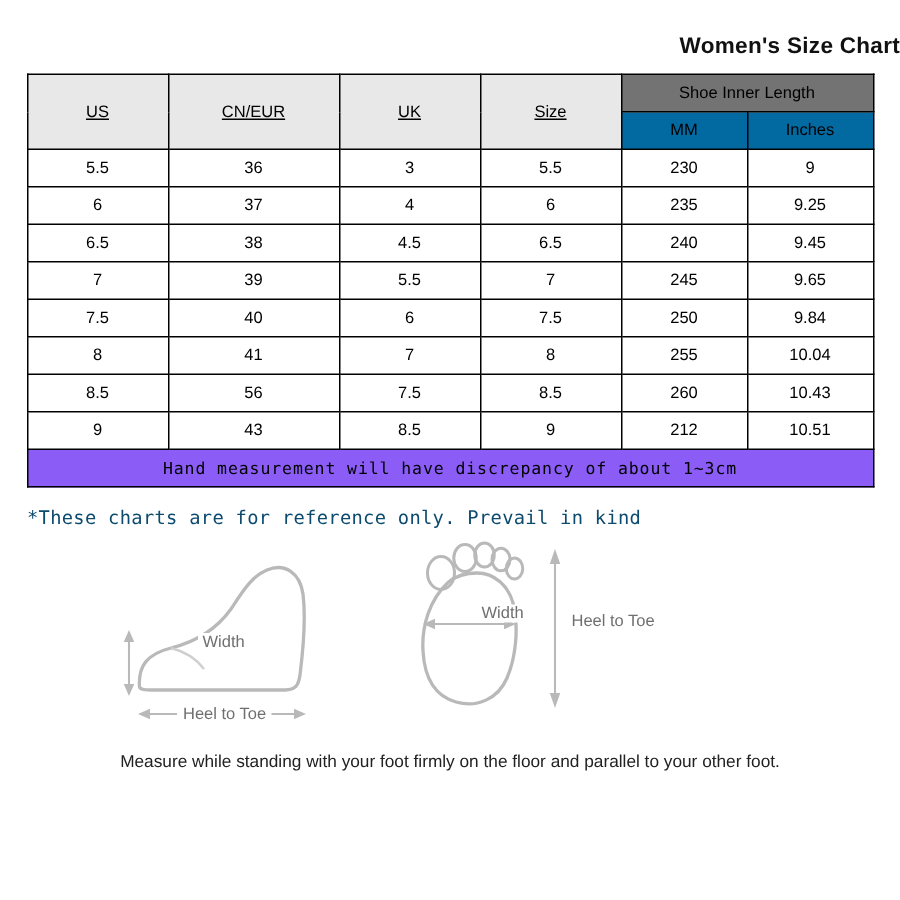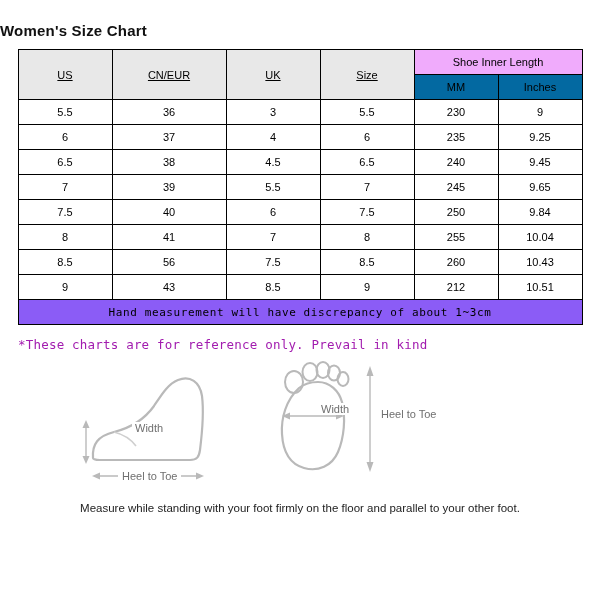--- a/index.html
+++ b/index.html
@@ -12,21 +12,21 @@
     font-family: "Liberation Sans", sans-serif;
     color: #111111;
   }
   .page {
     width: 600px;
     height: 600px;
     position: relative;
     padding: 0;
   }
   .title {
-    text-align: left;
+    text-align: right;
     font-size: 15px;
     font-weight: bold;
     margin: 22px 0 10px 0;
     letter-spacing: 0.2px;
   }
   table.size-chart {
     border-collapse: collapse;
     width: 564px;
     margin: 0 auto;
     table-layout: fixed;
@@ -46,21 +46,21 @@
     font-size: 13px;
     text-decoration: underline;
   }
   .hdr-sub {
     background: #0369a1;
     font-weight: normal;
     font-size: 10px;
     height: 21px;
   }
   .hdr-group {
-    background: #f0abfc;
+    background: #737373;
     font-weight: bold;
     font-size: 13px;
     height: 22px;
   }
   td.data {
     font-size: 11px;
     height: 25px;
     margin-left: 45px;
   }
   .note-row td {
@@ -70,21 +70,21 @@
     letter-spacing: 0.6px;
     height: 26px;
     font-weight: bold;
   }
   .disclaimer {
     width: 564px;
     margin: 12px auto 0 auto;
     font-family: "DejaVu Sans Mono", monospace;
     font-size: 12.5px;
     letter-spacing: 0.2px;
-    color: #a21caf;
+    color: #0c4a6e;
   }
   .how-title {
     width: 564px;
     margin: 20px auto 0 auto;
     font-size: 14.5px;
     color: #222;
   }
   .how-sub {
     width: 564px;
     margin: 8px auto 0 auto;

